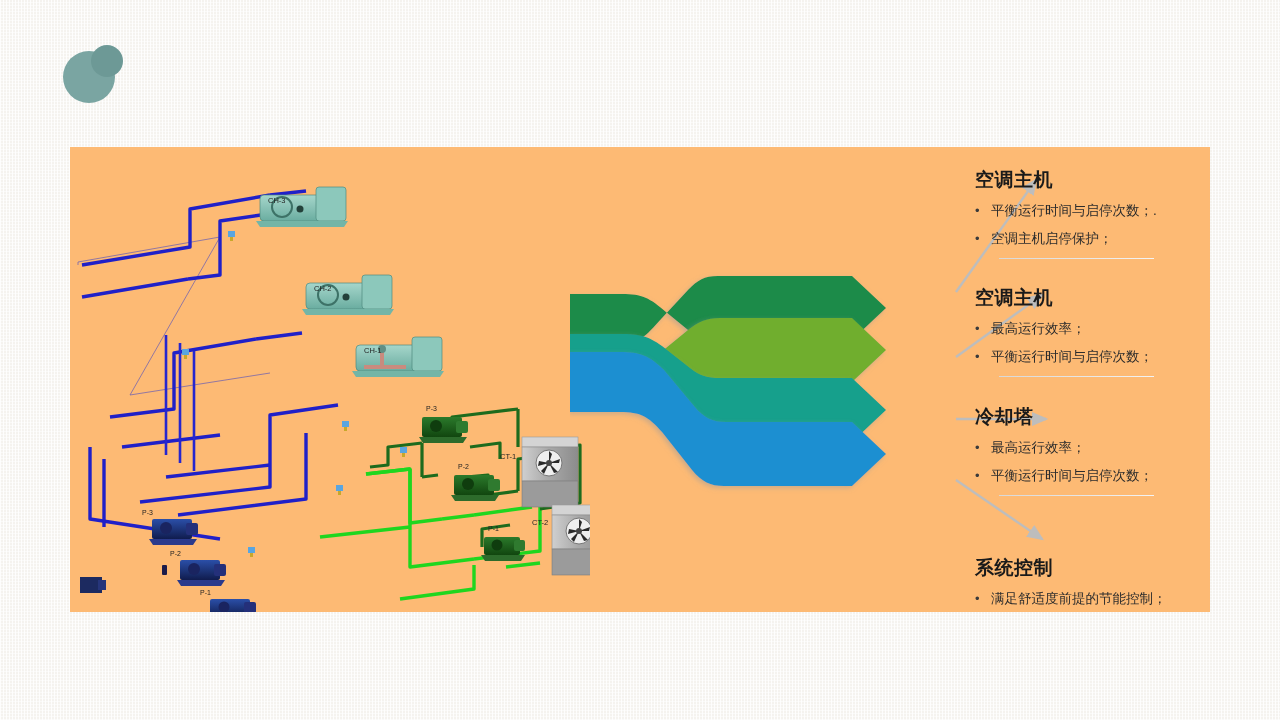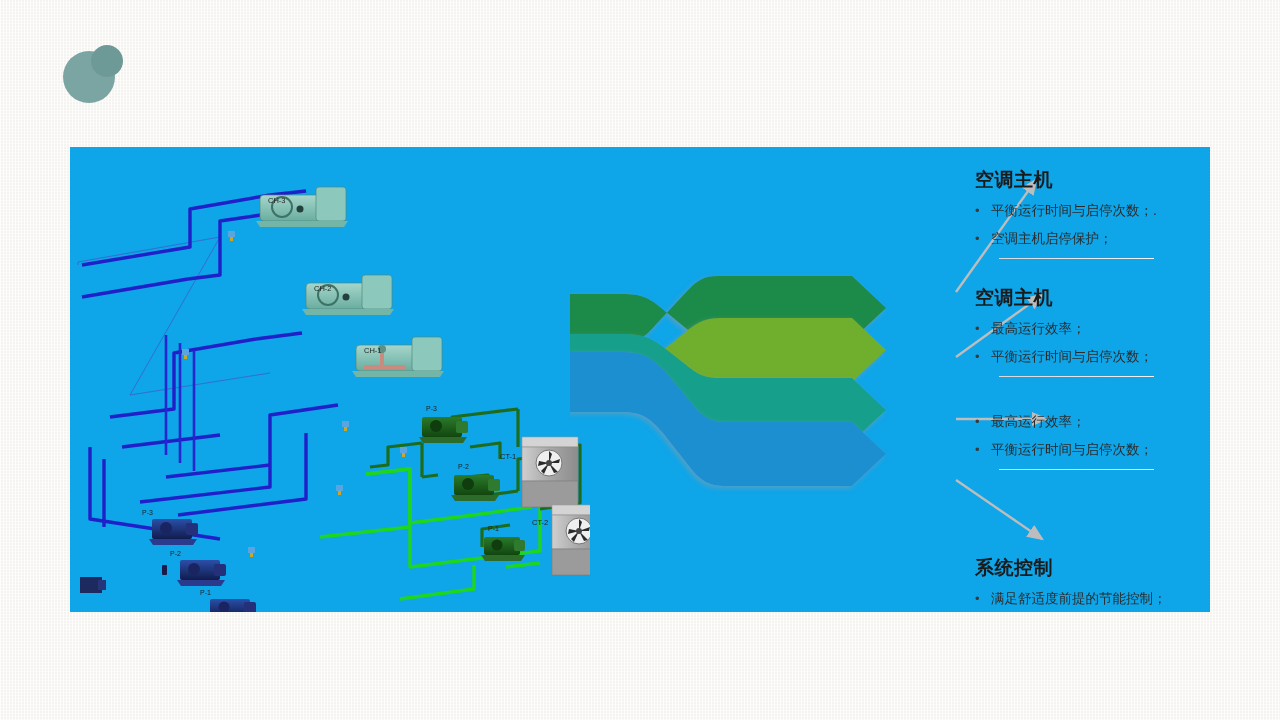--- a/index.html
+++ b/index.html
@@ -65,21 +65,21 @@
     white-space: nowrap;
   }
 
   
   .card {
     position: absolute;
     left: 70px;
     top: 147px;
     width: 1140px;
     height: 465px;
-    background: #0ea5e9;
+    background: #fdba74;
     z-index: 2;
   }
 
   
   .schematic {
     position: absolute;
     left: 0px;
     top: 0px;
     width: 520px;
     height: 465px;
@@ -462,20 +462,21 @@
       </div>
       <div class="bullet">
         <span class="dot">•</span>
         <span>平衡运行时间与启停次数；</span>
       </div>
     </div>
     <div class="divider"></div>
   </div>
 
   <div class="section" style="top:404px;">
+    <div class="sec-head">冷却塔</div>
     <div class="bullets">
       <div class="bullet">
         <span class="dot">•</span>
         <span>最高运行效率；</span>
       </div>
       <div class="bullet">
         <span class="dot">•</span>
         <span>平衡运行时间与启停次数；</span>
       </div>
     </div>

